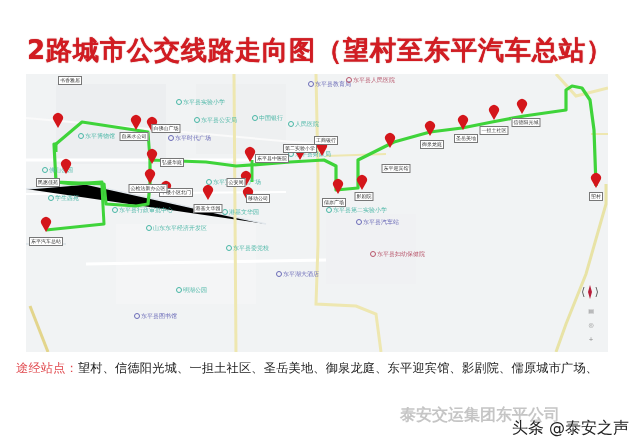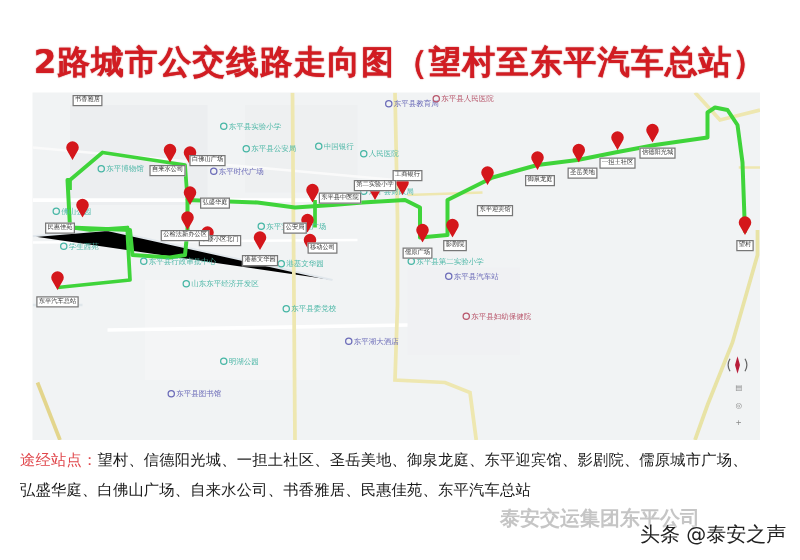--- a/index.html
+++ b/index.html
@@ -246,17 +246,16 @@
         <path d="M10 3 L12 10 L10 17 L8 10 Z" fill="#b81d3a"></path>
       </svg>
   </div>
   <div class="ctrl" style="left:561px;top:232px;">▤</div>
   <div class="ctrl" style="left:561px;top:246px;">◎</div>
   <div class="ctrl" style="left:561px;top:260px;">+</div>
 </div>
 
 <div class="stops-text">
   <div><span class="lead">途经站点：</span><span>望村、信德阳光城、一担土社区、圣岳美地、御泉龙庭、东平迎宾馆、影剧院、儒原城市广场、</span></div>
-  <div>弘盛华庭、白佛山广场、自来水公司、书香雅居、民惠佳苑、东平汽车总站</div>
 </div>
 
 <div class="watermark">泰安交运集团东平公司</div>
 <div class="watermark2">头条 @泰安之声</div>
 
 </body></html>

